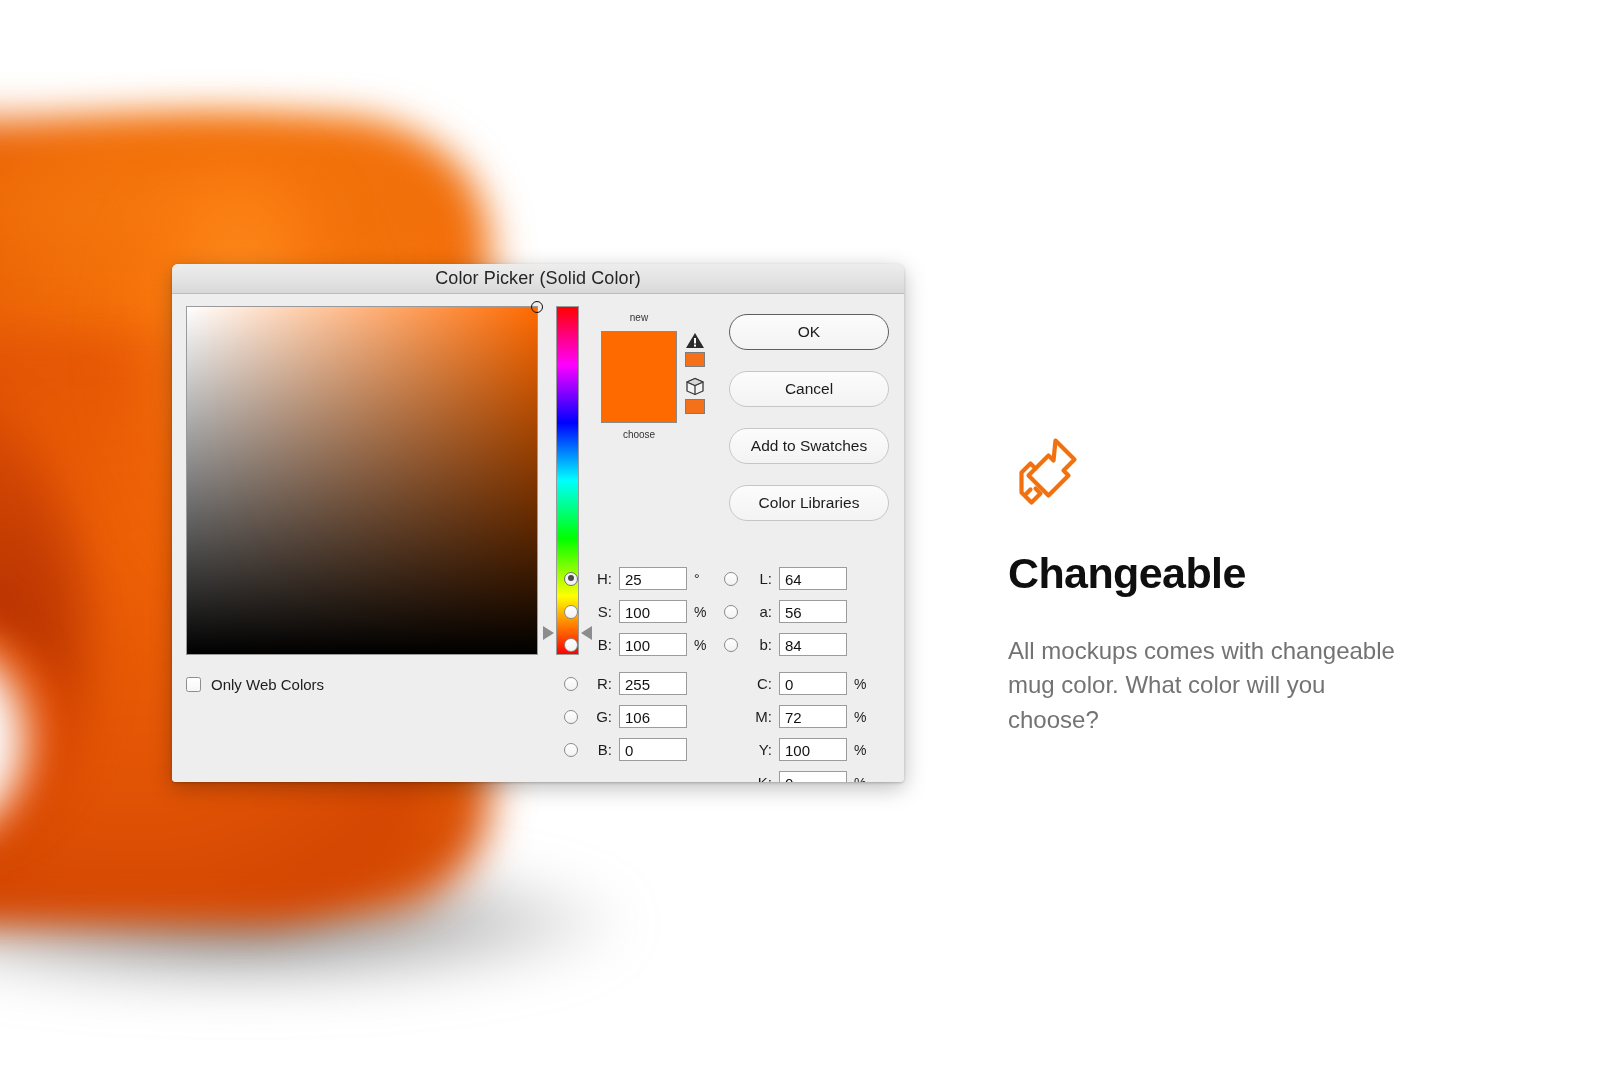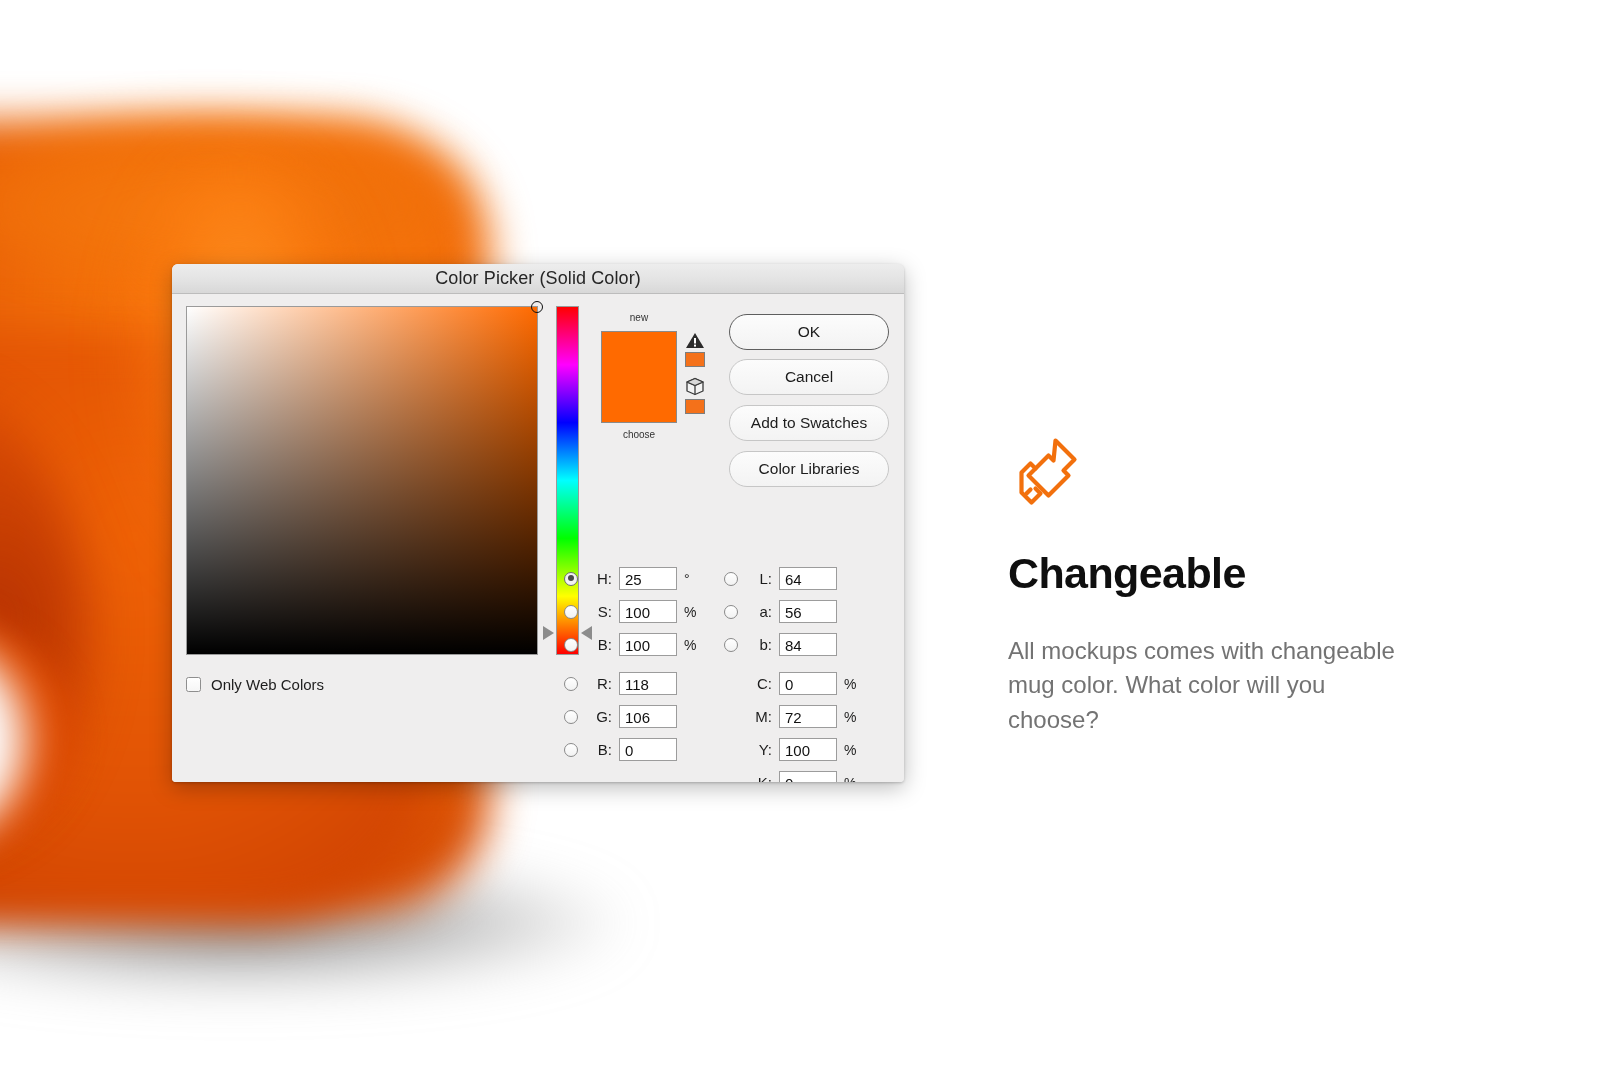--- a/index.html
+++ b/index.html
@@ -274,21 +274,21 @@
     height: 36px;
     border-radius: 18px;
     border: 1px solid #c6c6c6;
     background: linear-gradient(to bottom, #fcfcfc 0%, #f3f3f3 100%);
     font-family: "Liberation Sans", sans-serif;
     font-size: 15.5px;
     color: #1c1c1c;
     display: flex;
     align-items: center;
     justify-content: center;
-    margin-bottom: 9px;
+    margin-bottom: 21px;
     cursor: default;
     box-sizing: border-box;
   }
   .pbtn.default {
     border: 1.6px solid #5e5e5e;
   }
   .pbtn.gap-above { margin-top: 10px; }
 
   
   .fields {
@@ -336,21 +336,21 @@
     background: none;
   }
   .flabel {
     font-size: 15px;
     color: #1c1c1c;
     width: 26px;
     text-align: right;
     margin-right: 7px;
   }
   .finput {
-    width: 58px;
+    width: 68px;
     height: 23px;
     border: 1px solid #9c9c9c;
     background: #ffffff;
     font-family: "Liberation Sans", sans-serif;
     font-size: 15px;
     color: #111;
     padding: 0 0 0 5px;
     line-height: 23px;
     box-sizing: border-box;
     white-space: nowrap;
@@ -533,21 +533,21 @@
           <div class="radio"></div>
           <span class="flabel">b:</span>
           <div class="finput">84</div>
         </div>
       </div>
 
       <div class="frow" style="margin-top:6px">
         <div class="col-left">
           <div class="radio"></div>
           <span class="flabel">R:</span>
-          <div class="finput">118</div>
+          <div class="finput">255</div>
         </div>
         <div class="col-right">
           <div class="radio spacer"></div>
           <span class="flabel">C:</span>
           <div class="finput">0</div>
           <span class="funit">%</span>
         </div>
       </div>
 
       <div class="frow">

